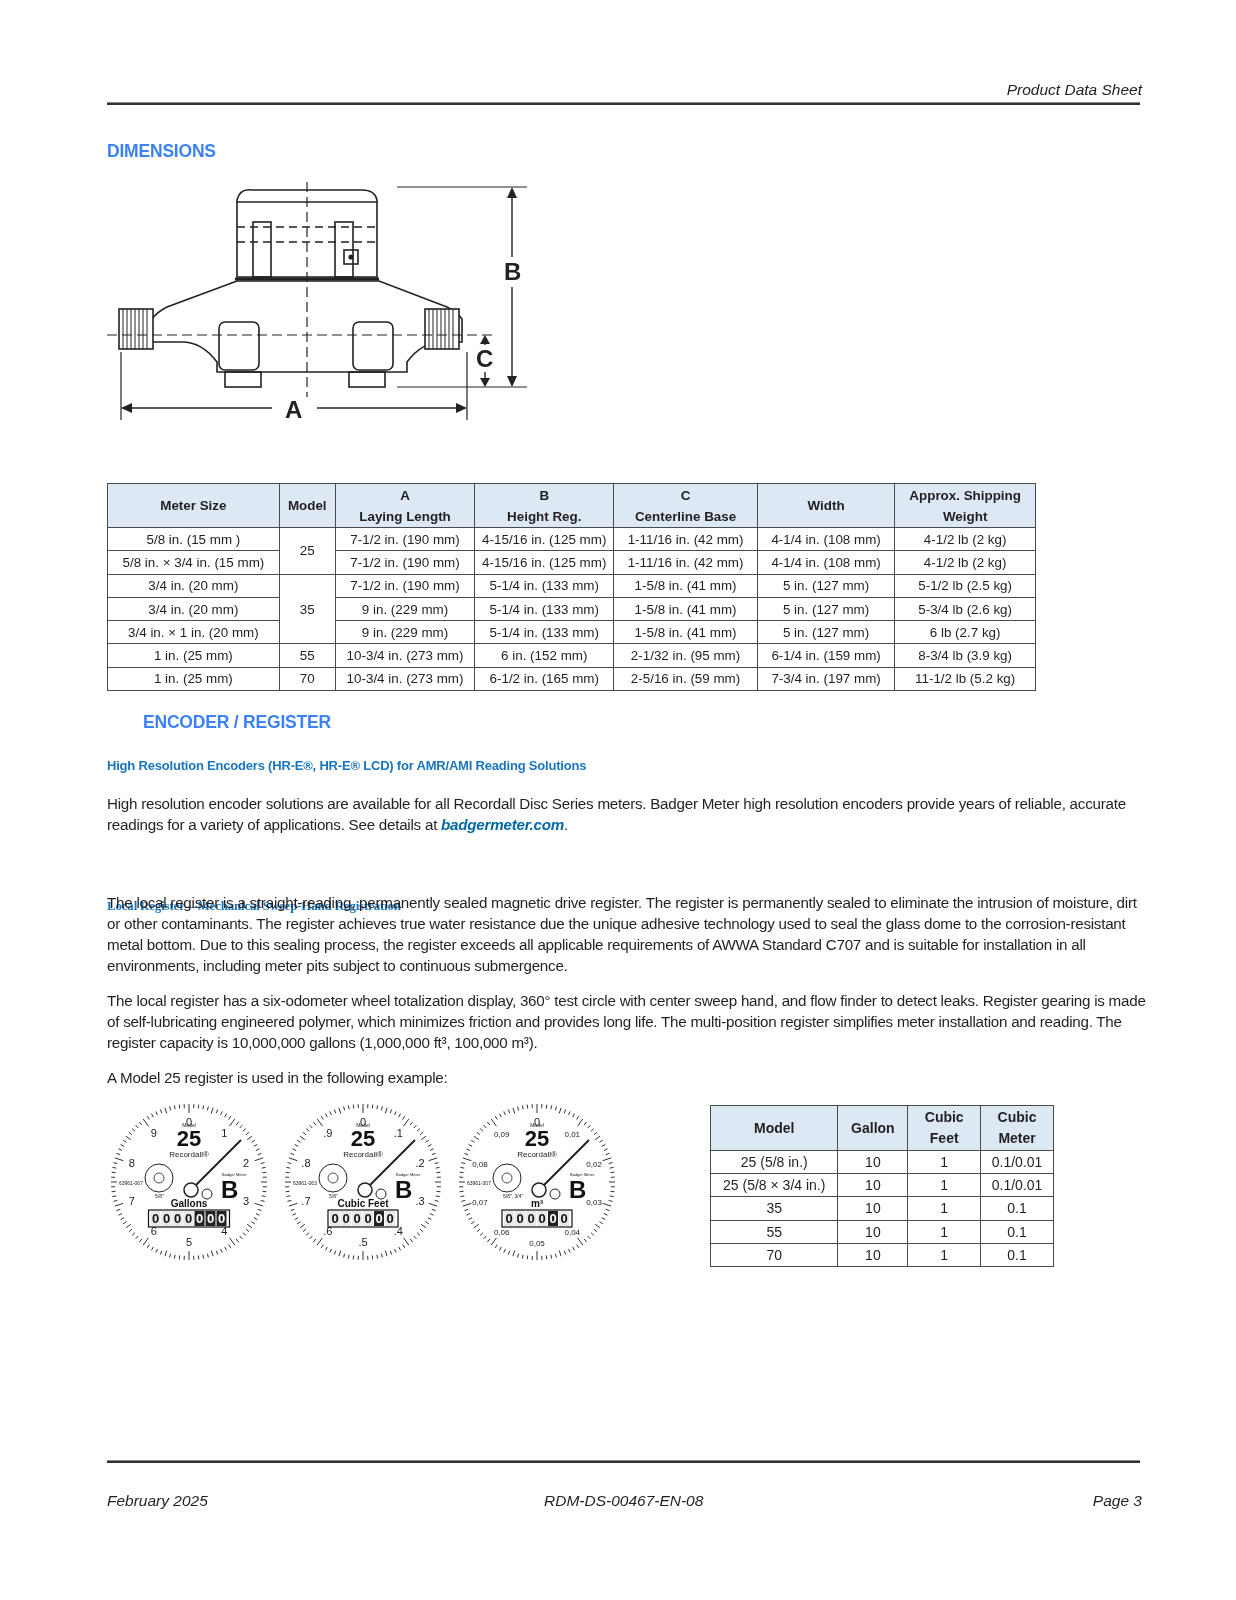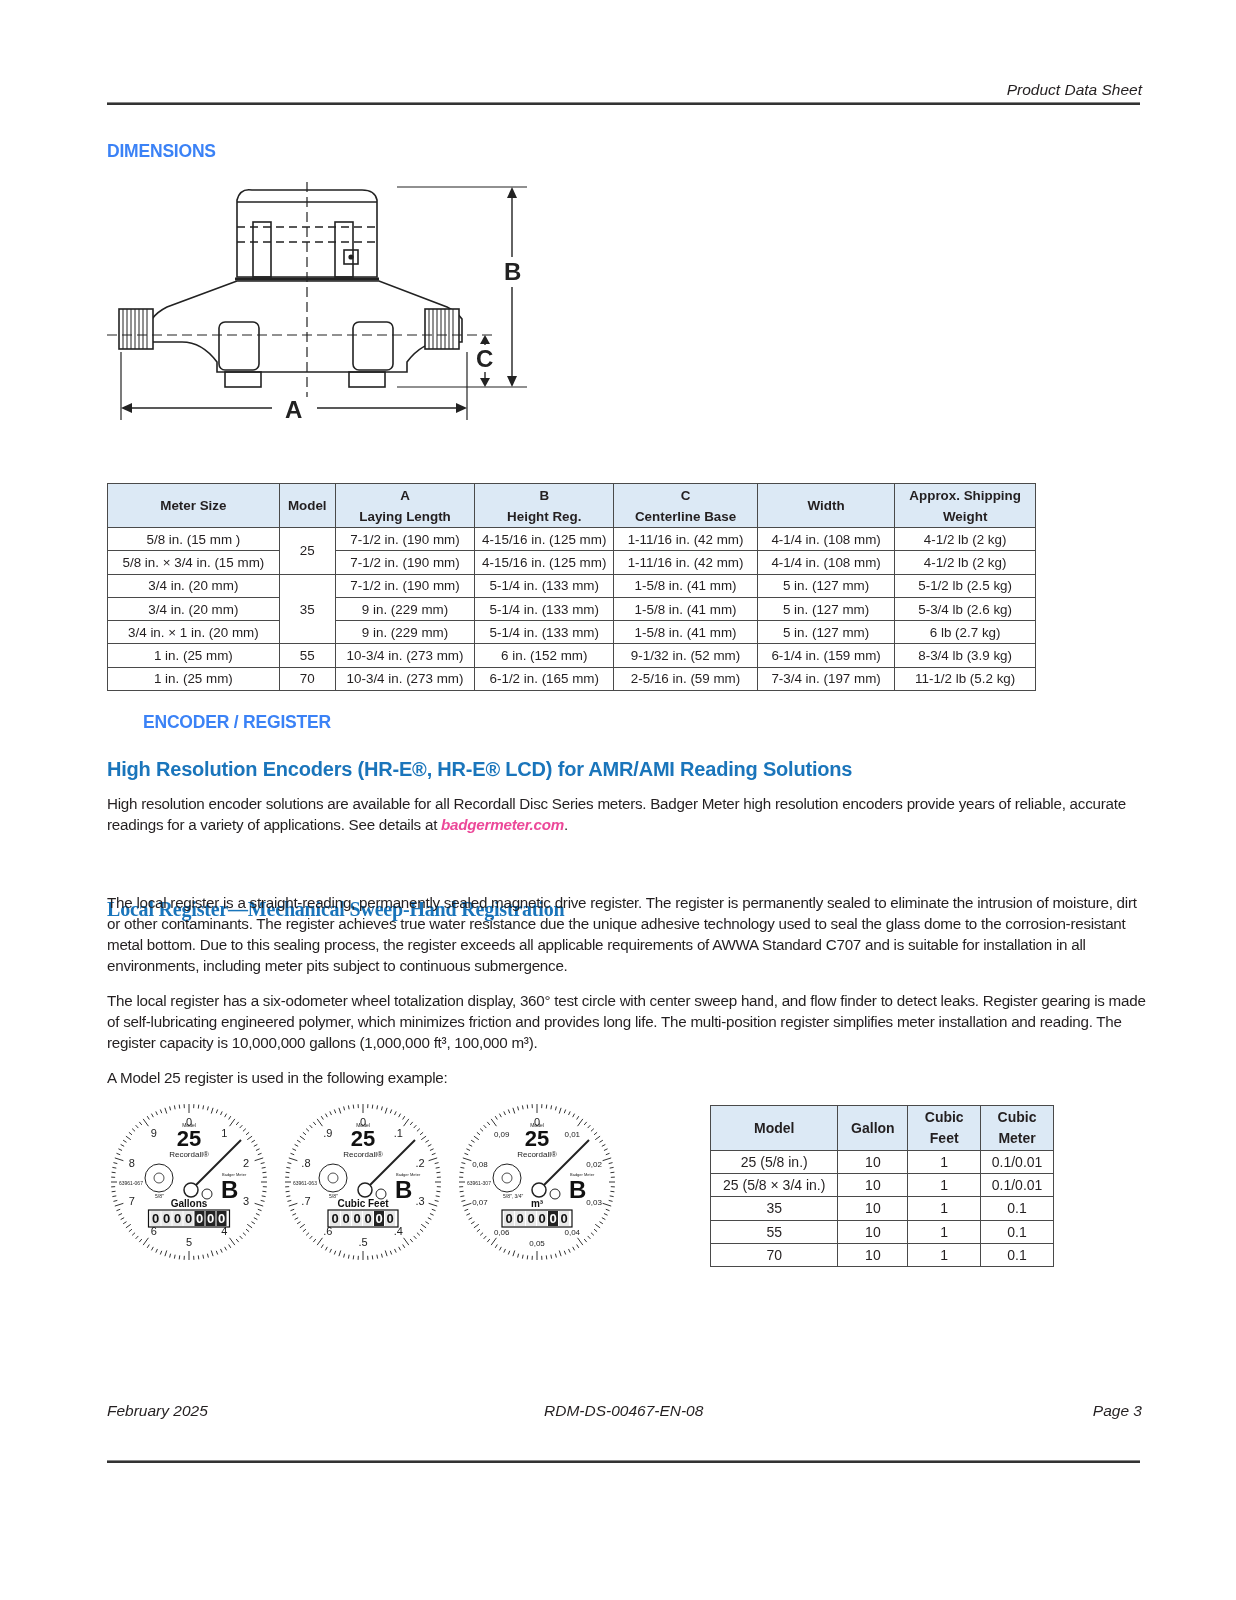--- a/index.html
+++ b/index.html
@@ -3,34 +3,34 @@
 <meta charset="utf-8">
 <style>
   * { box-sizing: border-box; margin: 0; padding: 0; }
   html, body { width: 1236px; height: 1600px; background: #ffffff; }
   body { position: relative; font-family: "Liberation Sans", sans-serif; color: #231f20; }
   .header-title { position: absolute; right: 94px; top: 70px; font-size: 15.5px; font-style: italic; color: #231f20; margin-top: 11px; }
   .rule { position: absolute; left: 107px; width: 1033px; height: 3px; background: #333; border-top: 1px solid #888; }
   .rule.top { top: 102px; }
   .rule.bottom { top: 1460px; }
   .section-heading { position: absolute; left: 107px; font-size: 17.5px; font-weight: bold; color: #3b82f6; letter-spacing: -0.2px; }
-  .sub-heading { position: absolute; left: 107px; font-size: 20px; font-weight: bold; color: #1a75bb; letter-spacing: -0.2px; }
+  .sub-heading { position: absolute; left: 107px; font-size: 13px; font-weight: bold; color: #1a75bb; letter-spacing: -0.2px; }
   .para { position: absolute; left: 107px; width: 1040px; font-size: 15.2px; line-height: 21px; color: #231f20; letter-spacing: -0.25px; }
-  .para a { color: #ec4899; font-weight: bold; font-style: italic; text-decoration: none; }
+  .para a { color: #0369a1; font-weight: bold; font-style: italic; text-decoration: none; }
   table.dims { position: absolute; left: 107px; top: 483px; width: 929px; border-collapse: collapse; font-size: 13.4px; }
   table.dims th, table.dims td { border: 1px solid #4a4a4a; text-align: center; padding: 0 3px; }
   table.dims th { background: #dce9f5; font-weight: bold; height: 44px; line-height: 21px; }
   table.dims td { height: 23.3px; }
   table.units { position: absolute; left: 710px; top: 1105px; width: 344px; border-collapse: collapse; font-size: 14px; }
   table.units th, table.units td { border: 1px solid #4a4a4a; text-align: center; }
   table.units th { background: #dce9f5; font-weight: bold; height: 45px; line-height: 21px; }
   table.units td { height: 23.2px; margin-top: 12px; }
   .diagram { position: absolute; left: 107px; top: 182px; }
   .dials { position: absolute; left: 107px; top: 1100px; }
-  .footer { position: absolute; top: 1402px; font-size: 15.5px; font-style: italic; }
+  .footer { position: absolute; top: 1492px; font-size: 15.5px; font-style: italic; }
   .footer.left { left: 107px; }
   .footer.center { left: 544px; }
   .footer.right { right: 94px; }
 </style>
 </head>
 <body>
 
 <div class="header-title">Product Data Sheet</div>
 <div class="rule top"></div>
 
@@ -164,21 +164,21 @@
       <td>5-1/4 in. (133 mm)</td>
       <td>1-5/8 in.  (41 mm)</td>
       <td>5 in. (127 mm)</td>
       <td>6 lb (2.7 kg)</td>
     </tr>
     <tr>
       <td>1 in. (25 mm)</td>
       <td>55</td>
       <td>10-3/4 in. (273 mm)</td>
       <td>6 in. (152 mm)</td>
-      <td>9-1/32 in. (52 mm)</td>
+      <td>2-1/32 in. (95 mm)</td>
       <td>6-1/4 in. (159 mm)</td>
       <td>8-3/4 lb (3.9 kg)</td>
     </tr>
     <tr>
       <td>1 in. (25 mm)</td>
       <td>70</td>
       <td>10-3/4 in. (273 mm)</td>
       <td>6-1/2 in. (165 mm)</td>
       <td>2-5/16 in. (59 mm)</td>
       <td>7-3/4 in. (197 mm)</td>

